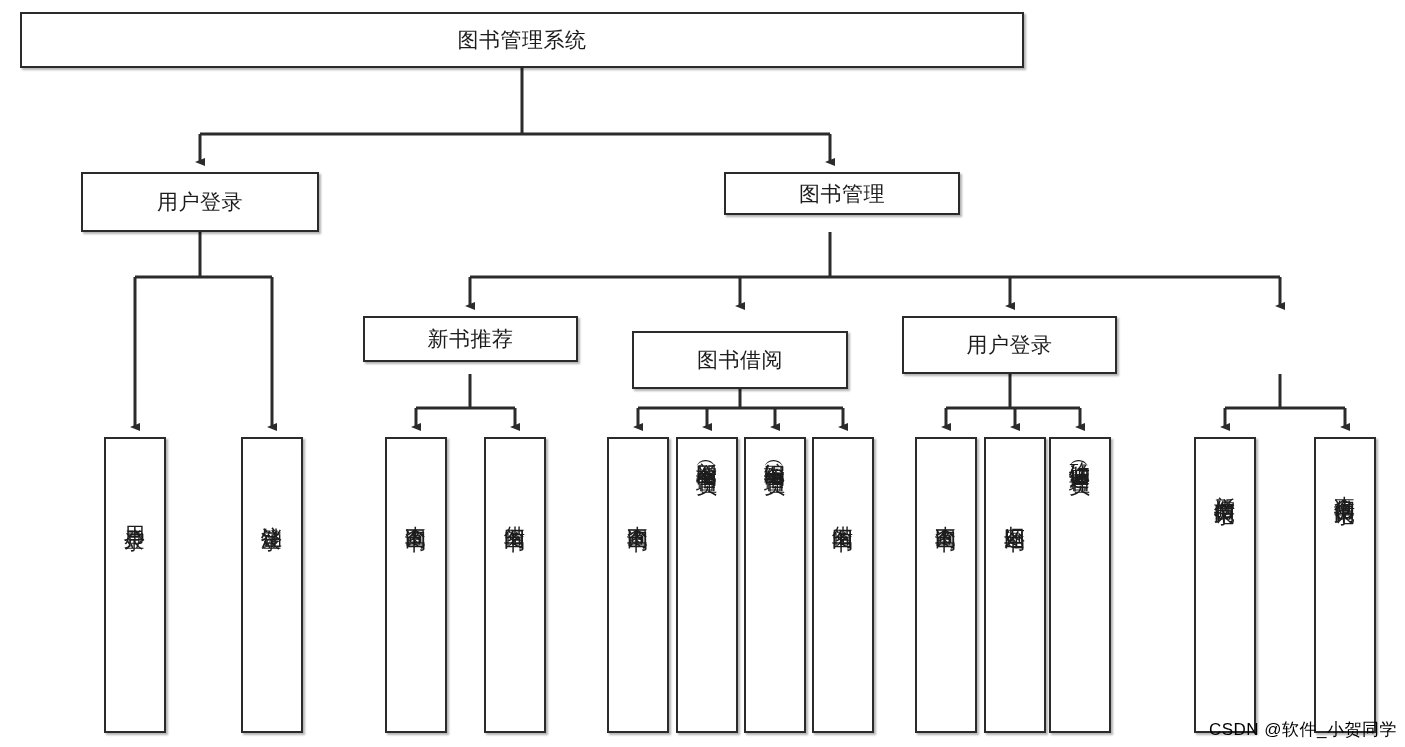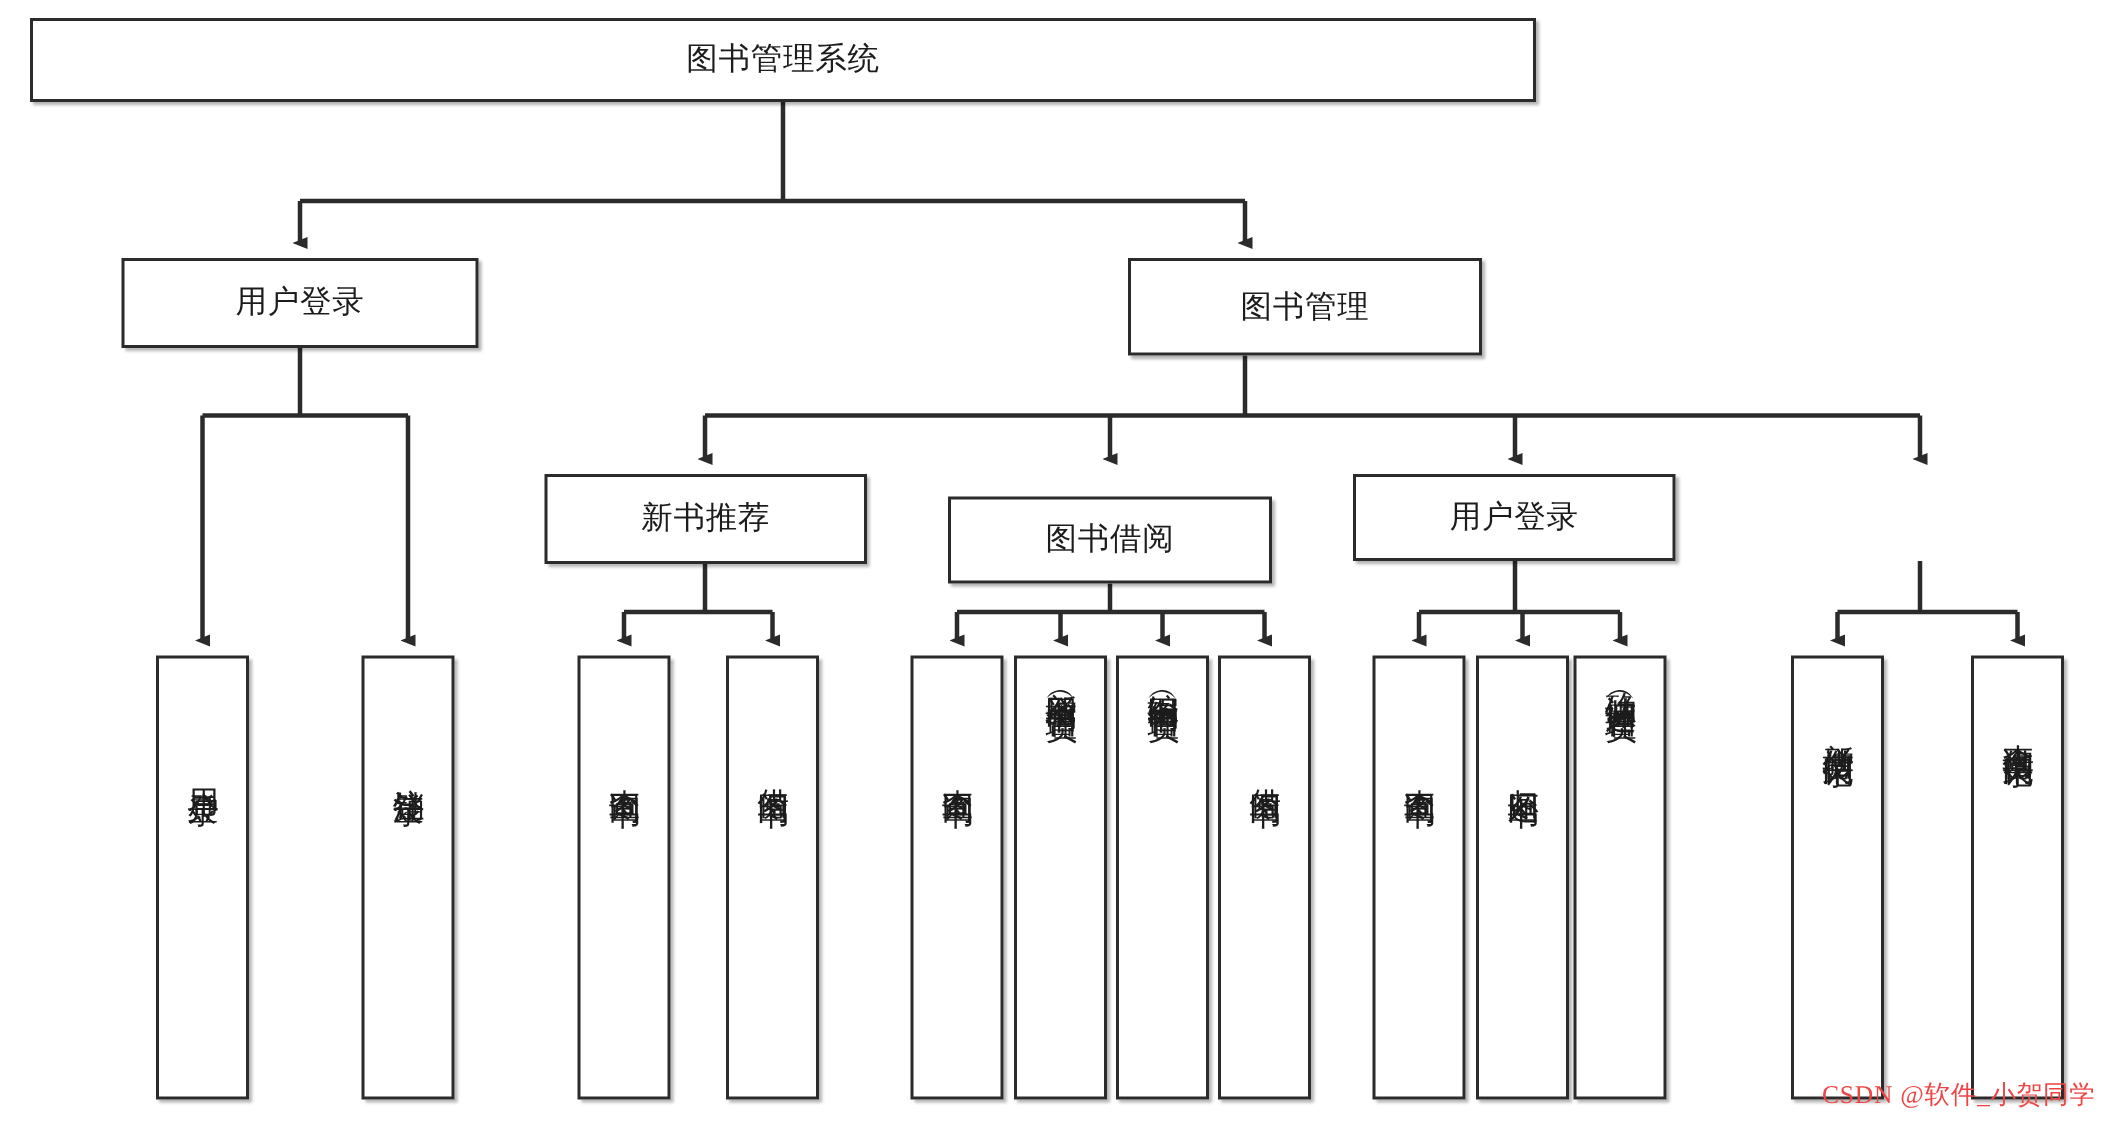--- a/index.html
+++ b/index.html
@@ -54,24 +54,23 @@
     letter-spacing: 2px;
     line-height: 1.0;
     white-space: nowrap;
     display: block;
   }
   .watermark {
     position: absolute;
     right: 8px;
     bottom: 6px;
     font-size: 17px;
-    color: #ef4444;
+    color: #000000;
     white-space: nowrap;
     letter-spacing: 0.5px;
-    font-family: Liberation Serif, serif;
   }
 </style>
 </head>
 <body>
 
 <div id="canvas">
 
   <svg id="edges" viewBox="0 0 1405 747" xmlns="http://www.w3.org/2000/svg">
     <defs>
       <marker id="arrow" markerWidth="10" markerHeight="10" refX="5" refY="5" orient="auto" markerUnits="userSpaceOnUse">
@@ -122,25 +121,25 @@
     </g>
   </svg>
 
   <div class="node" style="left:20px; top:12px; width:1004px; height:56px;">
     <span class="label">图书管理系统</span>
   </div>
 
   <div class="node" style="left:81px; top:172px; width:238px; height:60px;">
     <span class="label">用户登录</span>
   </div>
-  <div class="node" style="left:752px; top:172px; width:236px; height:65px;">
+  <div class="node" style="left:724px; top:172px; width:236px; height:43px;">
     <span class="label">图书管理</span>
   </div>
 
-  <div class="node" style="left:363px; top:316px; width:215px; height:60px;">
+  <div class="node" style="left:363px; top:316px; width:215px; height:46px;">
     <span class="label">新书推荐</span>
   </div>
   <div class="node" style="left:632px; top:316px; width:216px; height:58px;margin-top:15px;">
     <span class="label">图书借阅</span>
   </div>
   <div class="node" style="left:902px; top:316px; width:215px; height:58px;">
     <span class="label">用户登录</span>
   </div>
 
   <div class="node leaf" style="left:104px; top:437px; width:62px; height:296px; padding-top:70px;">

